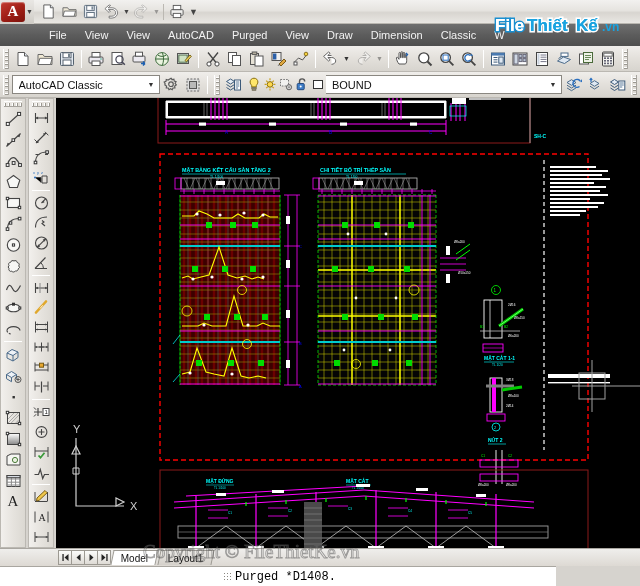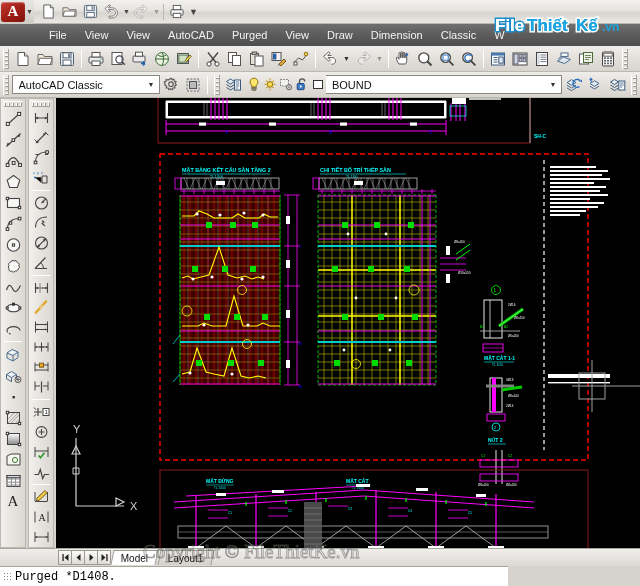--- a/index.html
+++ b/index.html
@@ -138,23 +138,23 @@
     border:1px solid #9c9992; border-bottom:none;
     background:linear-gradient(180deg,#eceae6,#d4d0ca);
     margin-left:2px;
   }
   .tab.active{ background:#fff; font-weight:normal; }
   .tab.skew{ transform:skewX(-12deg); }
   .tab.skew span{ transform:skewX(12deg); }
 
   
   .cmdline {
-    position:absolute; left:0; top:566px; width:508px; height:20px;
+    position:absolute; left:0; top:566px; width:556px; height:20px;
     background:#fff; border-top:1px solid #a9a6a0;
-    display:flex; align-items:center;
+    display:flex; align-items:center;justify-content:center;
   }
   .cmd-grip{
     width:9px;height:9px;margin:0 3px;
     background-image:radial-gradient(#8a8781 40%, transparent 41%);
     background-size:3px 3px;
   }
   .cmd-text{
     font-family:"Liberation Mono","DejaVu Sans Mono",monospace;
     font-size:12px; color:#000; white-space:nowrap;
   }

